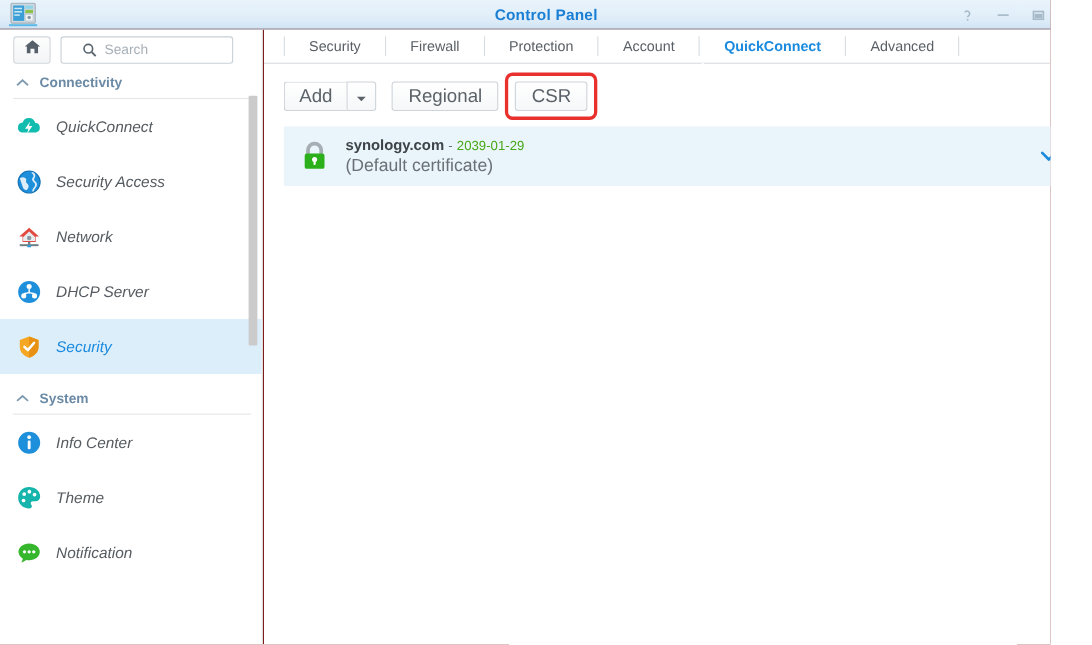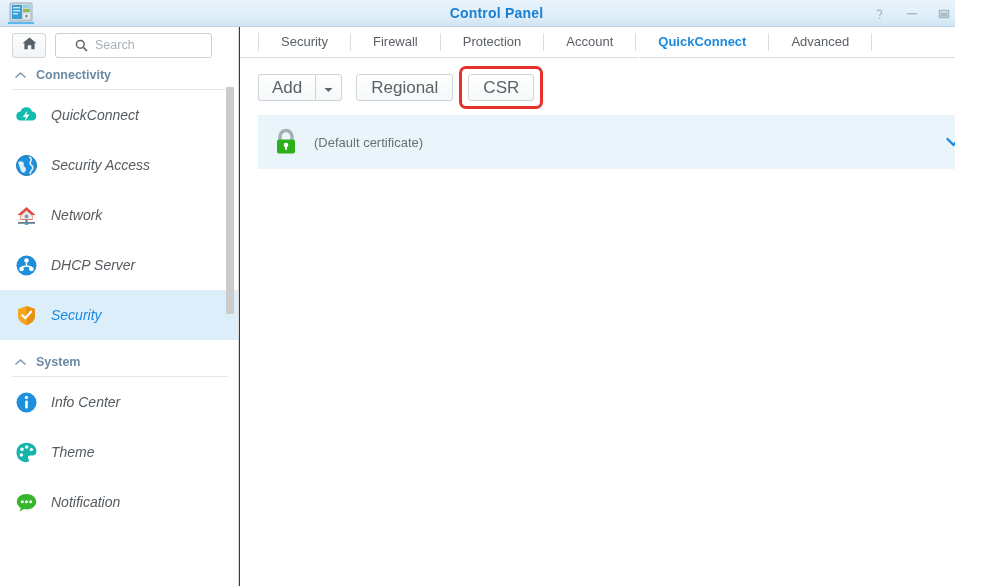--- a/index.html
+++ b/index.html
@@ -205,21 +205,21 @@
     background: #e9f4fb;
     display: flex; align-items: center;
     padding: 0 16px 0 14px;
   }
   .cert-lock { width: 28px; height: 32px; flex: 0 0 28px; margin-right: 14px; }
   .cert-texts { display: flex; flex-direction: column; gap: 3px; }
   .cert-line1 { font-size: 13.5px; }
   .cert-name { font-weight: bold; color: #3e4448; }
   .cert-dash { color: #6a7075; font-size: 12px; }
   .cert-date { color: #49a818; font-size: 12px; }
-  .cert-sub { font-size: 13px; color: #6a7075; }
+  .cert-sub { font-size: 16px; color: #6a7075; }
   .cert-chevron {
     position: absolute; right: 18px; top: 50%;
     transform: translateY(-50%);
     color: #1a8adf; display: flex;
   }
 </style>
 </head>
 <body>
 
 <div class="window">
@@ -469,20 +469,25 @@
       <div class="cert-row">
         <span class="cert-lock">
           <svg width="28" height="32" viewBox="0 0 28 32">
             <path d="M8 14 V10.5 A6 6 0 0 1 20 10.5 V14" fill="none" stroke="#a6aeb4" stroke-width="3.4"></path>
             <rect x="5" y="13.5" width="18" height="14" rx="2" fill="#2bb01b"></rect>
             <circle cx="14" cy="19" r="2.3" fill="#ffffff"></circle>
             <rect x="13" y="19.5" width="2" height="4.6" rx="1" fill="#ffffff"></rect>
           </svg>
         </span>
         <span class="cert-texts">
+          <span class="cert-line1">
+            <span class="cert-name">synology.com</span>
+            <span class="cert-dash">-</span>
+            <span class="cert-date">2039-01-29</span>
+          </span>
           <span class="cert-sub">(Default certificate)</span>
         </span>
         <span class="cert-chevron">
           <svg width="15" height="10" viewBox="0 0 15 10">
               <path d="M1.5 2 L7.5 8 L13.5 2" fill="none" stroke="#1a8adf" stroke-width="2.4" stroke-linecap="round" stroke-linejoin="round"></path>
             </svg>
         </span>
       </div>
     </div>
 

